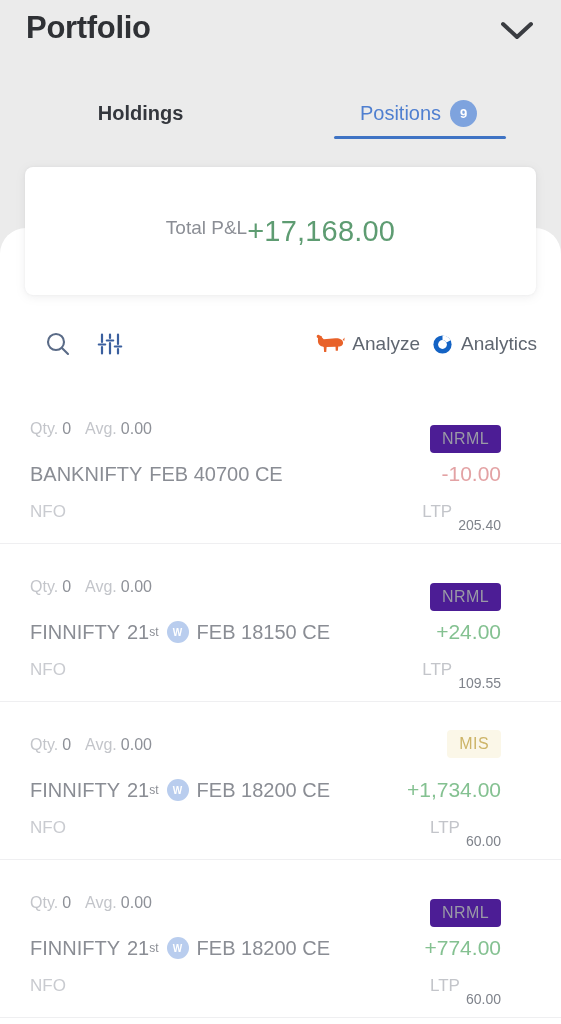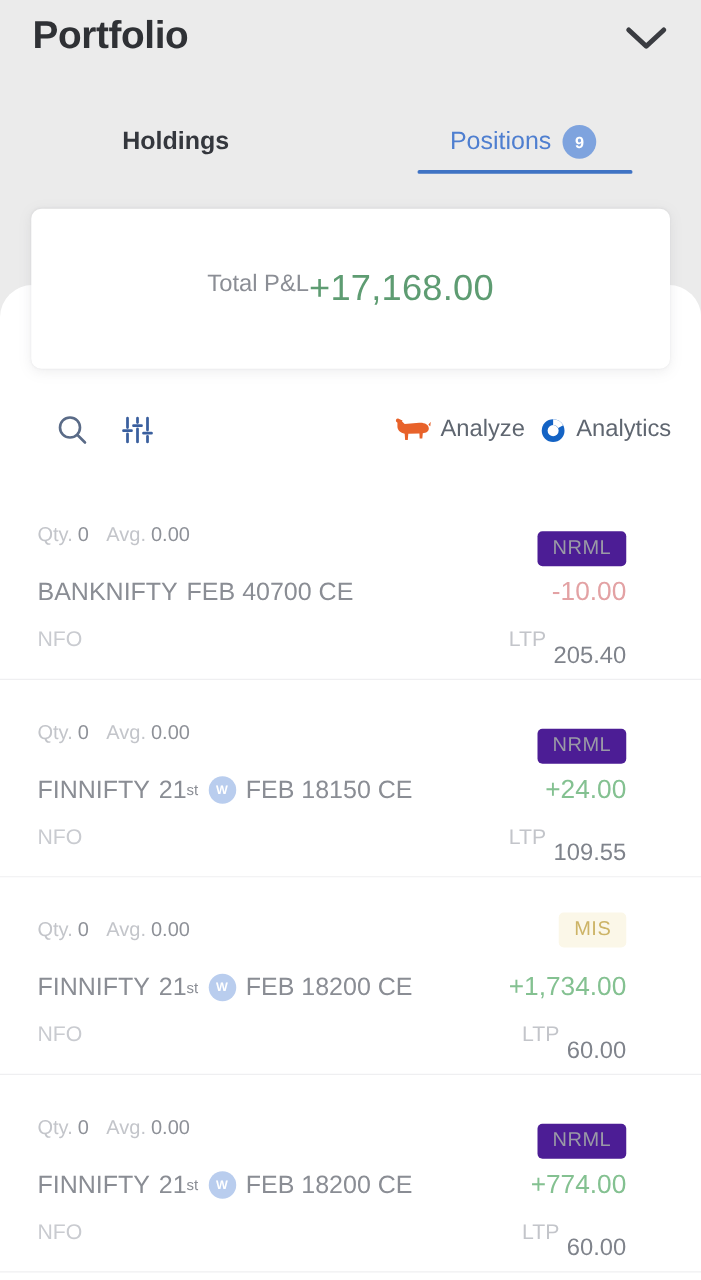--- a/index.html
+++ b/index.html
@@ -136,21 +136,21 @@
   .row-line3 {
     position:absolute; top:115px; left:30px; right:30px; height:22px;
     display:flex; align-items:center;
   }
   .exchange { font-size:17px; color:#c9cbd0; }
   .ltp-wrap {
     position:absolute; right:30px; top:0; height:22px;
     display:flex; align-items:center; gap:6px;
   }
   .ltp-label { font-size:17px; color:#c3c5ca; }
-  .ltp-value { font-size:19px; color:#7f838b;margin-top:26px; }
+  .ltp-value { font-size:14px; color:#7f838b;margin-top:26px; }
 </style>
 </head>
 <body>
 
 <div id="app">
 
   <div class="header">
     <div class="page-title">Portfolio</div>
     <div class="chevron-btn">
       <svg width="34" height="22" viewBox="0 0 34 22" fill="none" aria-hidden="true">

